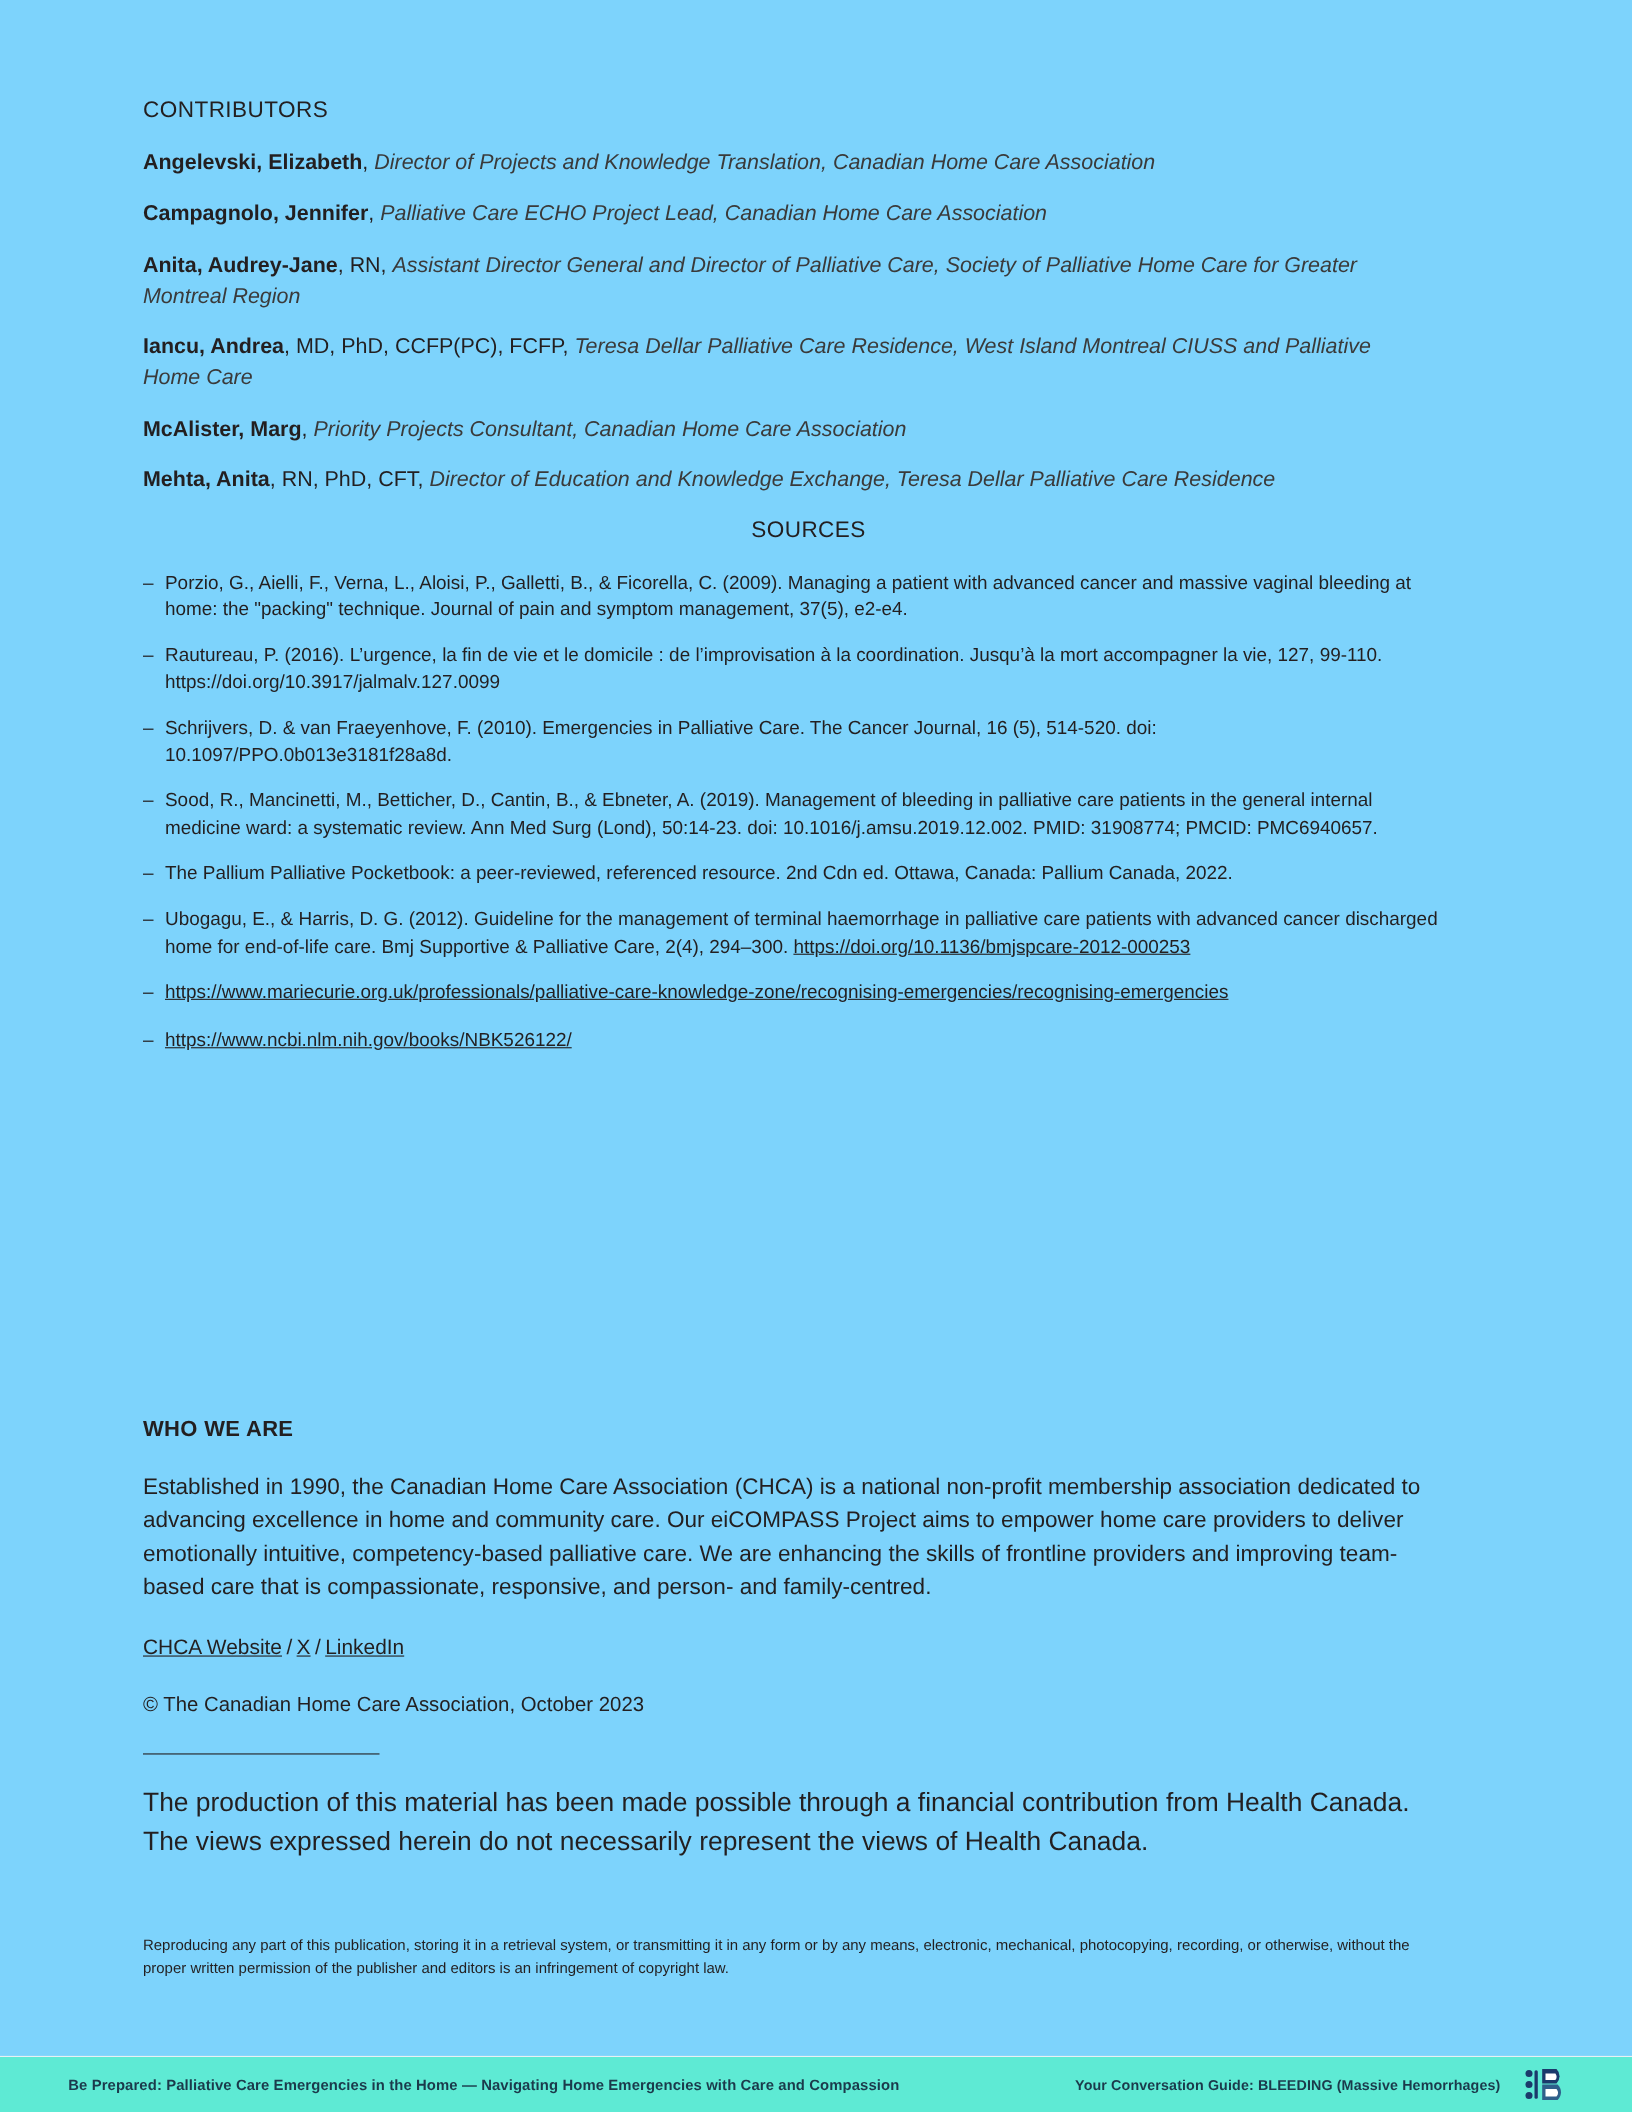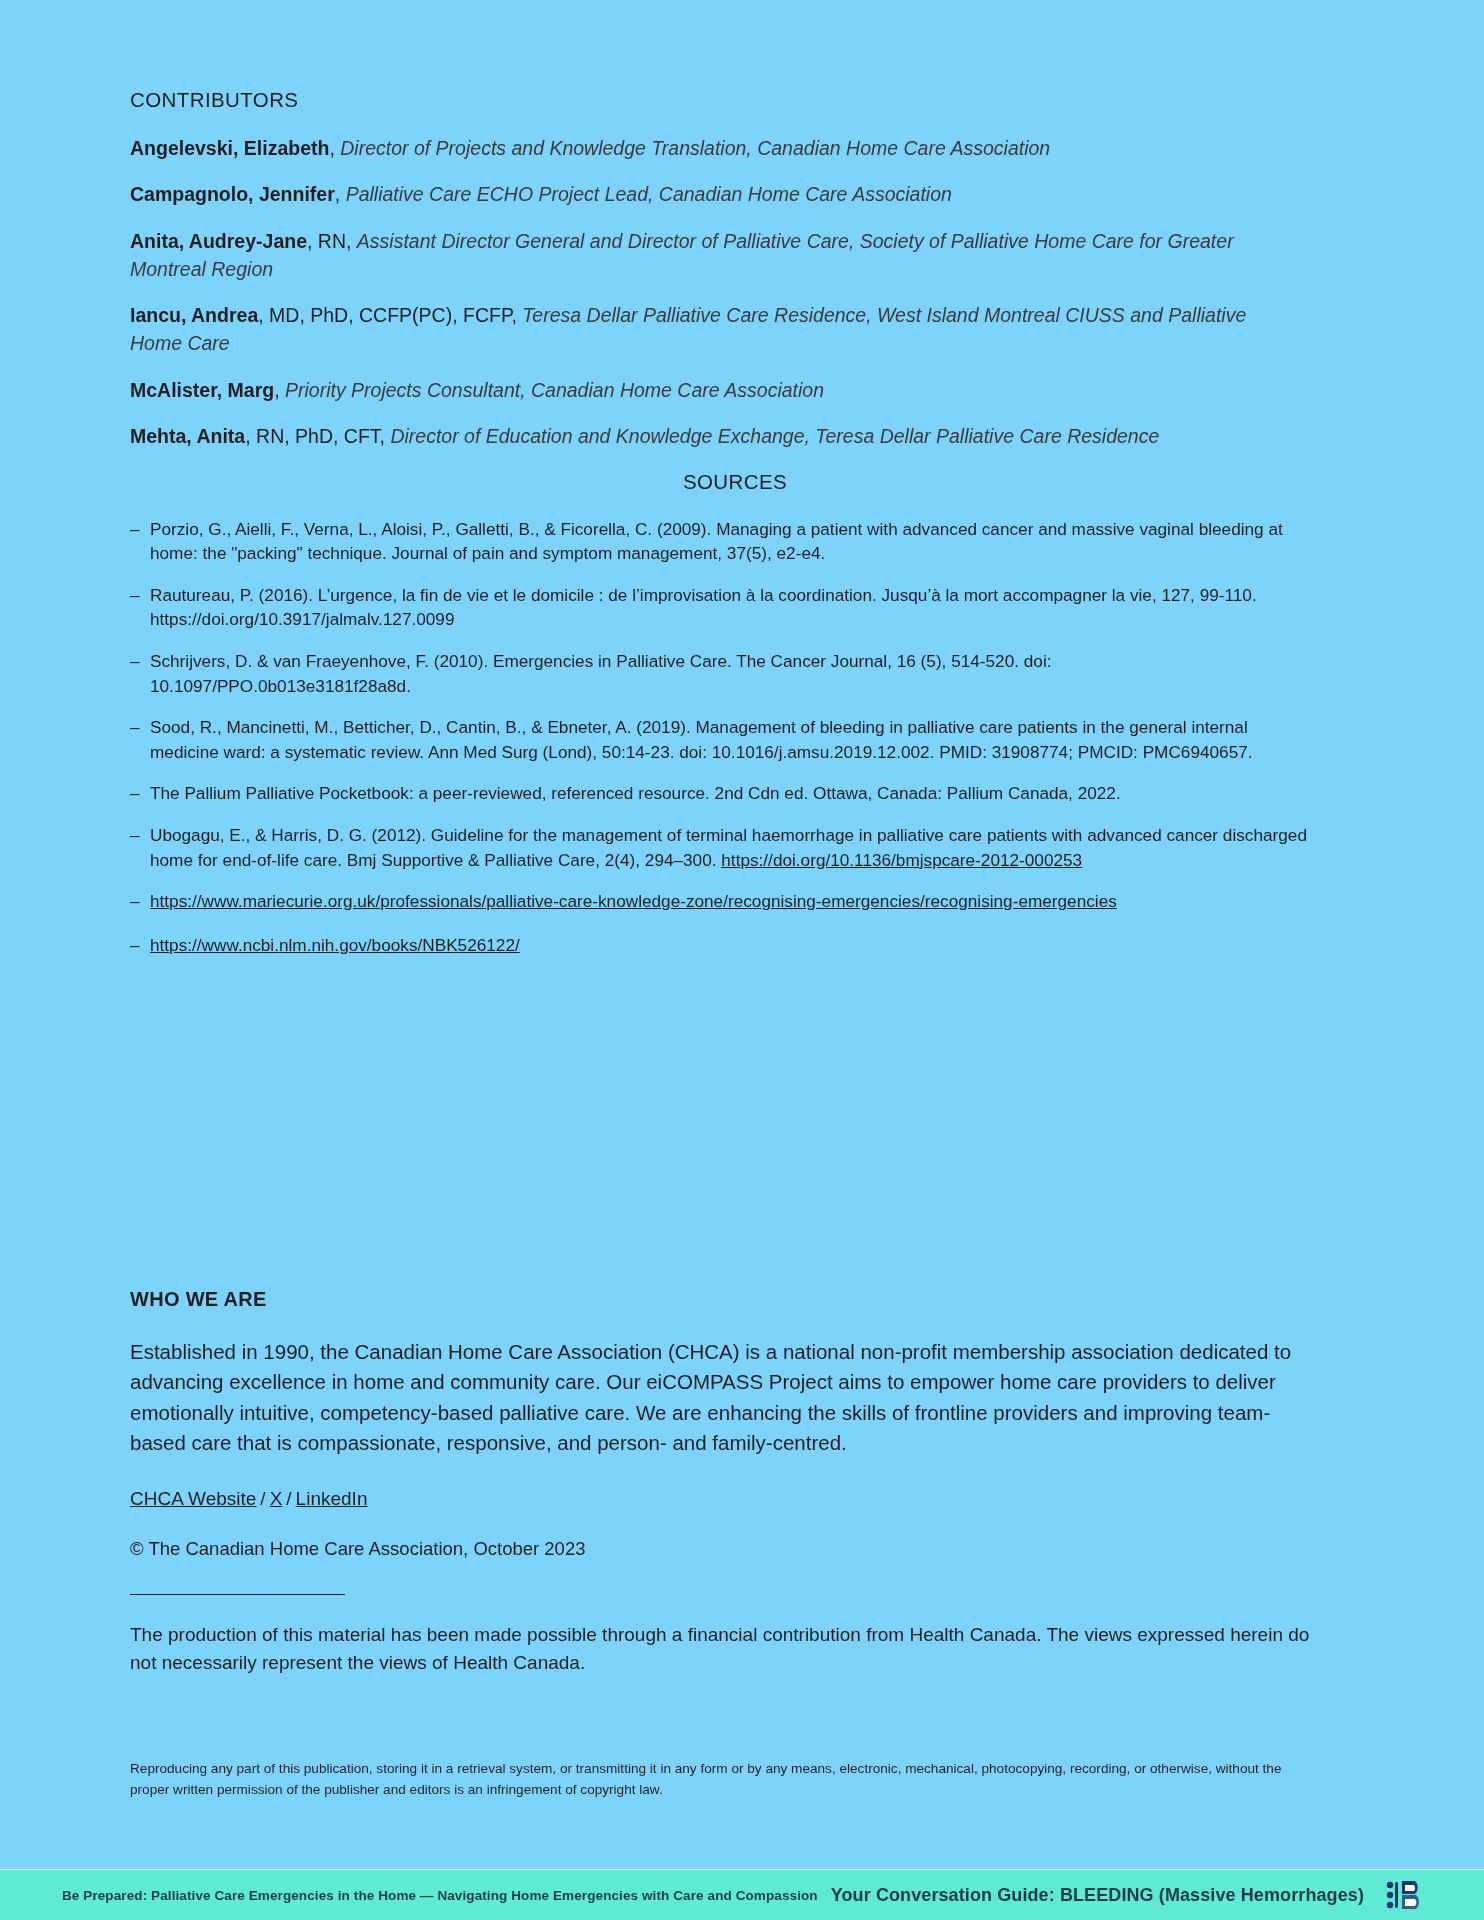--- a/index.html
+++ b/index.html
@@ -129,21 +129,21 @@
     margin: 0 0 34px 0;
     color: #231f20;
   }
   .rule {
     width: 215px;
     height: 1px;
     background: #231f20;
     margin: 0 0 26px 0;
   }
   .funding {
-    font-size: 19px;
+    font-size: 24px;
     line-height: 1.48;
     max-width: 1180px;
     margin: 0;
     color: #231f20;
   }
 
   .reproduce {
     position: absolute;
     left: 130px;
     top: 1758px;
@@ -167,21 +167,21 @@
     position: absolute;
     left: 62px;
     font-size: 13.5px;
     font-weight: 700;
     color: #1b3a4b;
     letter-spacing: 0.1px;
   }
   .footer-right {
     position: absolute;
     right: 120px;
-    font-size: 18px;
+    font-size: 13px;
     font-weight: 700;
     color: #1b3a4b;
     letter-spacing: 0.1px;
   }
   .footer-logo {
     position: absolute;
     right: 52px;
     width: 50px;
     height: 40px;
     display: flex;

